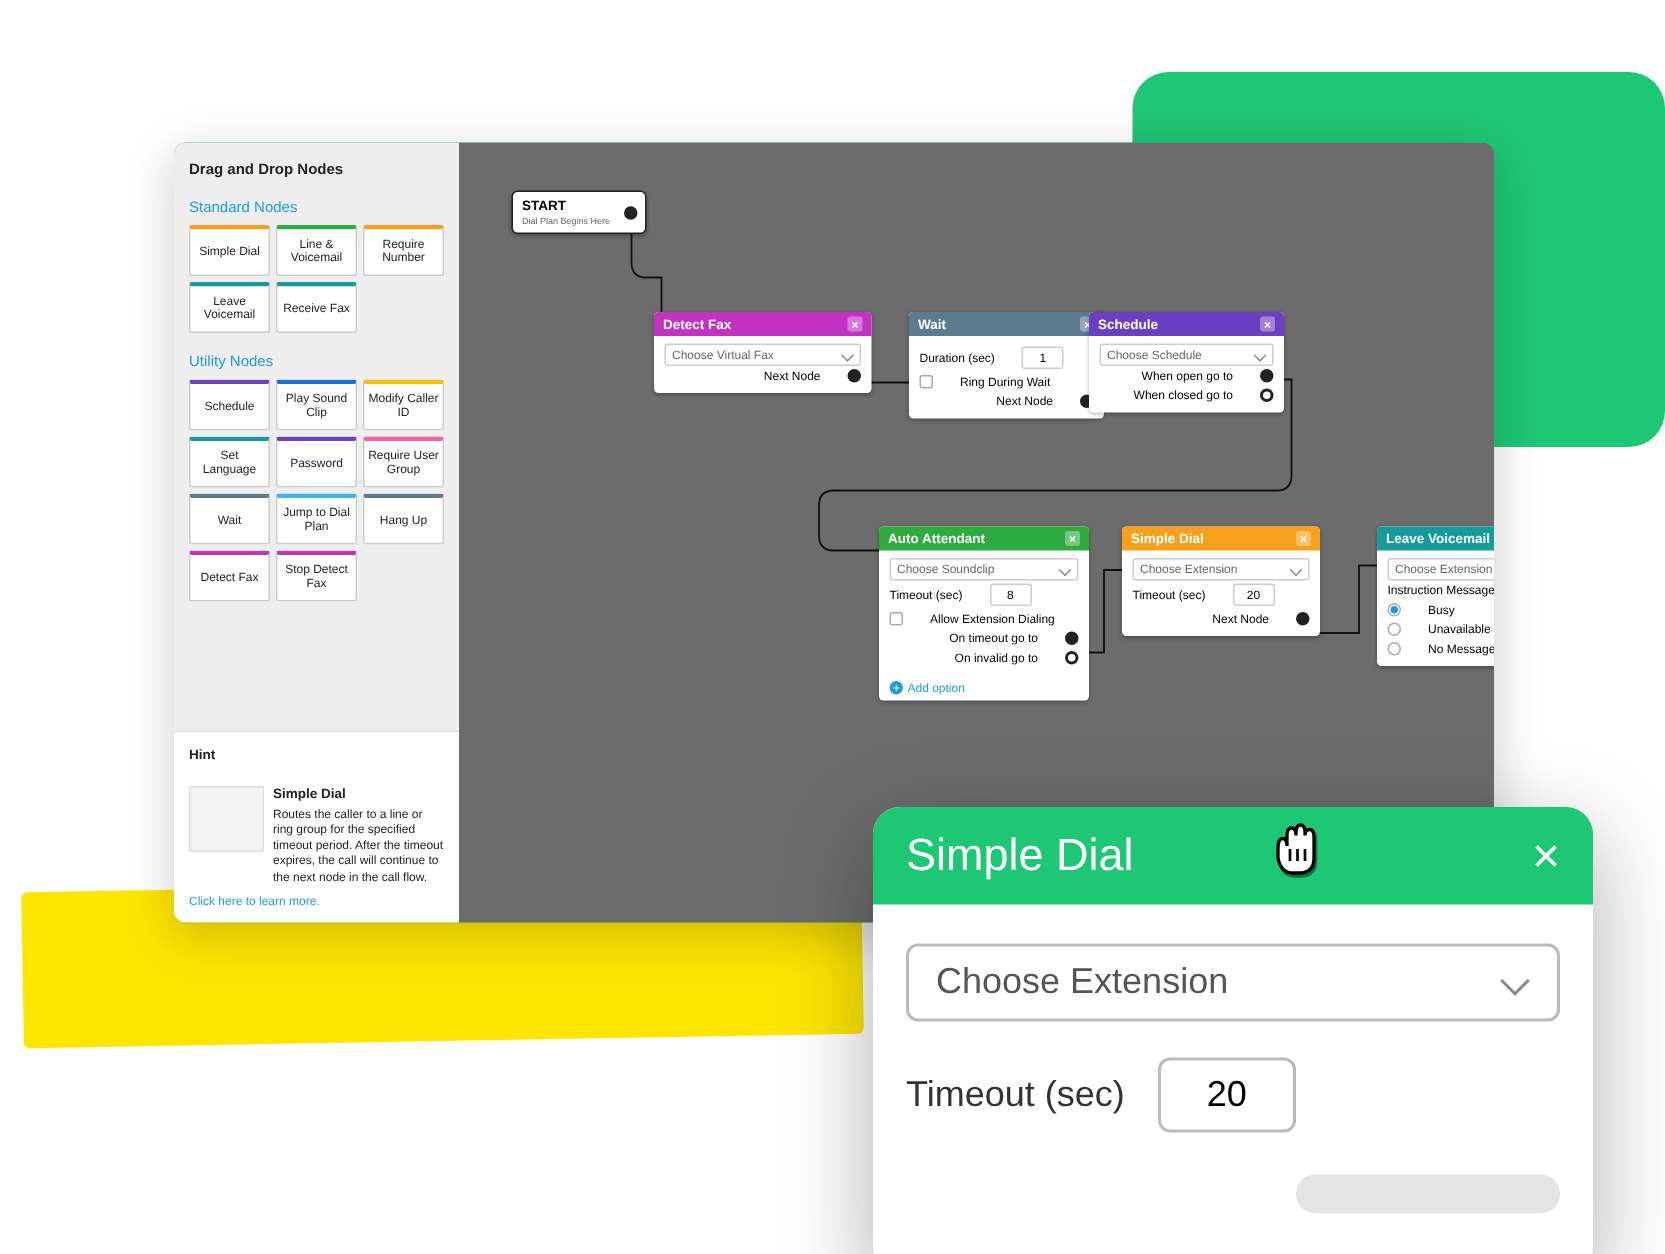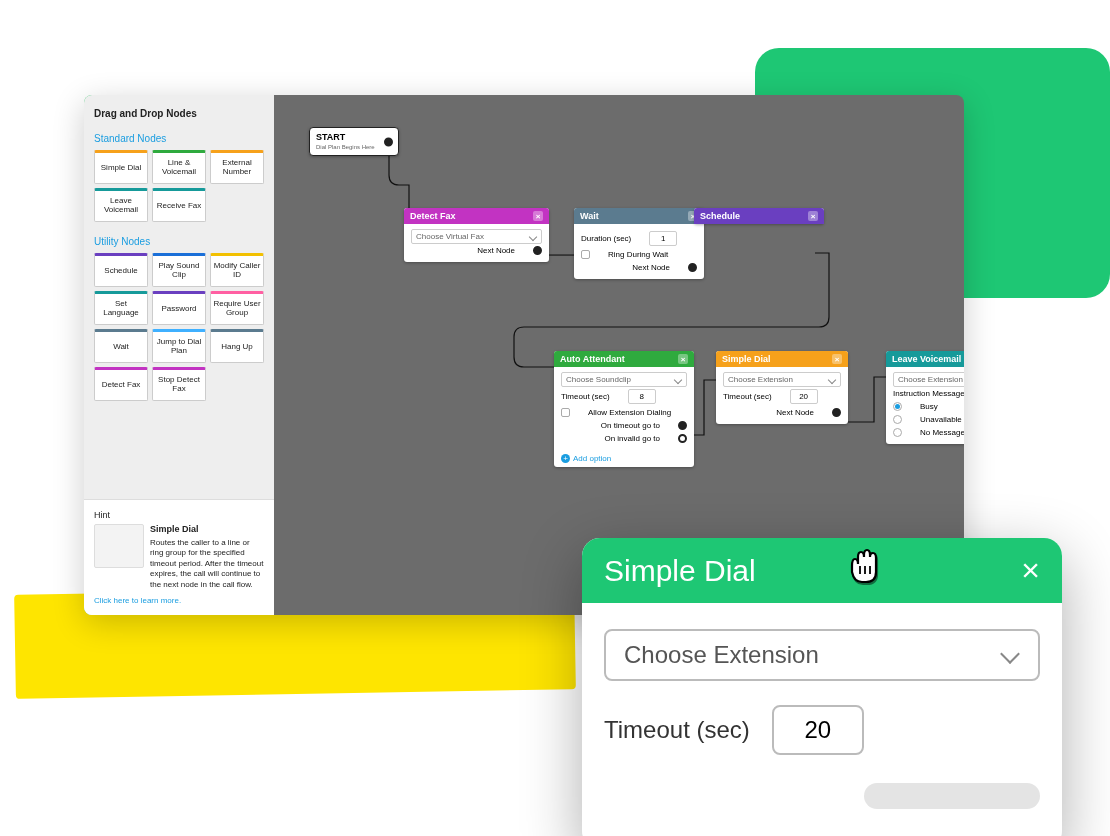--- a/index.html
+++ b/index.html
@@ -3,31 +3,31 @@
 <meta charset="utf-8">
 <style>
 *{box-sizing:border-box;margin:0;padding:0;font-family:Arial,Helvetica,sans-serif}
 body{width:1110px;height:836px;background:#fff;position:relative;overflow:hidden}
 
 
 .bg-green{position:absolute;top:48px;right:0;width:355px;height:250px;background:#1ec774;border-radius:24px}
 .bg-yellow{position:absolute;top:590px;left:15px;width:560px;height:104px;background:#fee500;border-radius:4px;transform:rotate(-1deg)}
 
 
-.app{position:absolute;top:95px;left:84px;width:880px;height:520px;background:#22c55e;border-radius:8px;box-shadow:0 8px 32px rgba(0,0,0,.2);display:flex;overflow:hidden}
+.app{position:absolute;top:95px;left:116px;width:880px;height:520px;background:#22c55e;border-radius:8px;box-shadow:0 8px 32px rgba(0,0,0,.2);display:flex;overflow:hidden}
 
 
 .sidebar{width:190px;background:#eee;display:flex;flex-direction:column;font-size:9px;color:#222}
 .sb-title{font-weight:700;padding:13px 10px 8px;font-size:10px}
 .sb-sec{padding:0 10px 8px}
 .sb-sec-title{color:#1a9de0;font-weight:400;font-size:10px;padding:6px 0}
 .sb-grid{display:grid;grid-template-columns:repeat(3,1fr);gap:4px}
 .node-tile{background:#fff;border:1px solid #ccc;border-top:3px solid var(--c,#888);border-radius:2px;height:34px;display:flex;align-items:center;justify-content:center;text-align:center;font-size:8px;line-height:1.1;padding:2px;cursor:grab}
 .sb-hint{margin-top:auto;background:#fff;padding:10px;border-top:1px solid #ddd}
-.sb-hint-title{font-weight:400;margin-bottom:4px}
+.sb-hint-title{font-weight:700;margin-bottom:16px}
 .sb-hint-body{display:flex;gap:6px}
 .sb-hint-thumb{width:50px;height:44px;background:#f3f3f3;border:1px solid #ddd;border-radius:2px;flex-shrink:0}
 .sb-hint-text{font-size:8px;line-height:1.3}
 .sb-hint-text b{font-size:9px;display:block;margin-bottom:2px}
 .sb-hint-link{color:#1a9de0;font-size:8px;margin-top:6px;display:block}
 
 
 .canvas{flex:1;position:relative;background:#6c6c6c}
 .canvas svg.wires{position:absolute;inset:0;width:100%;height:100%;pointer-events:none}
 
@@ -85,21 +85,21 @@
 <div class="app">
 
   <div class="sidebar">
     <div class="sb-title">Drag and Drop Nodes</div>
 
     <div class="sb-sec">
       <div class="sb-sec-title">Standard Nodes</div>
       <div class="sb-grid">
         <div class="node-tile c-orange">Simple Dial</div>
         <div class="node-tile c-green">Line &amp; Voicemail</div>
-        <div class="node-tile c-orange">External Number</div>
+        <div class="node-tile c-orange">Require Number</div>
         <div class="node-tile c-teal">Leave Voicemail</div>
         <div class="node-tile c-teal">Receive Fax</div>
       </div>
     </div>
 
     <div class="sb-sec">
       <div class="sb-sec-title">Utility Nodes</div>
       <div class="sb-grid">
         <div class="node-tile c-purple">Schedule</div>
         <div class="node-tile c-blue">Play Sound Clip</div>
@@ -182,20 +182,34 @@
             <span class="port filled"></span>
           </div>
       </div>
     </div>
 
     <div class="cv-node" style="left:420px;top:113px;width:130px">
       <div class="cv-head" style="background:#6a3fc0">
         <span>Schedule</span>
         <span class="cv-close">×</span>
       </div>
+      <div class="cv-body">
+        <div class="cv-sel">
+            <span>Choose Schedule</span>
+            <span class="chev"></span>
+          </div>
+        <div class="cv-row right">
+            <span>When open go to</span>
+            <span class="port filled"></span>
+          </div>
+        <div class="cv-row right">
+            <span>When closed go to</span>
+            <span class="port"></span>
+          </div>
+      </div>
     </div>
 
     <div class="cv-node" style="left:280px;top:256px;width:140px">
       <div class="cv-head" style="background:#2faa3e">
         <span>Auto Attendant</span>
         <span class="cv-close">×</span>
       </div>
       <div class="cv-body">
         <div class="cv-sel">
             <span>Choose Soundclip</span>

